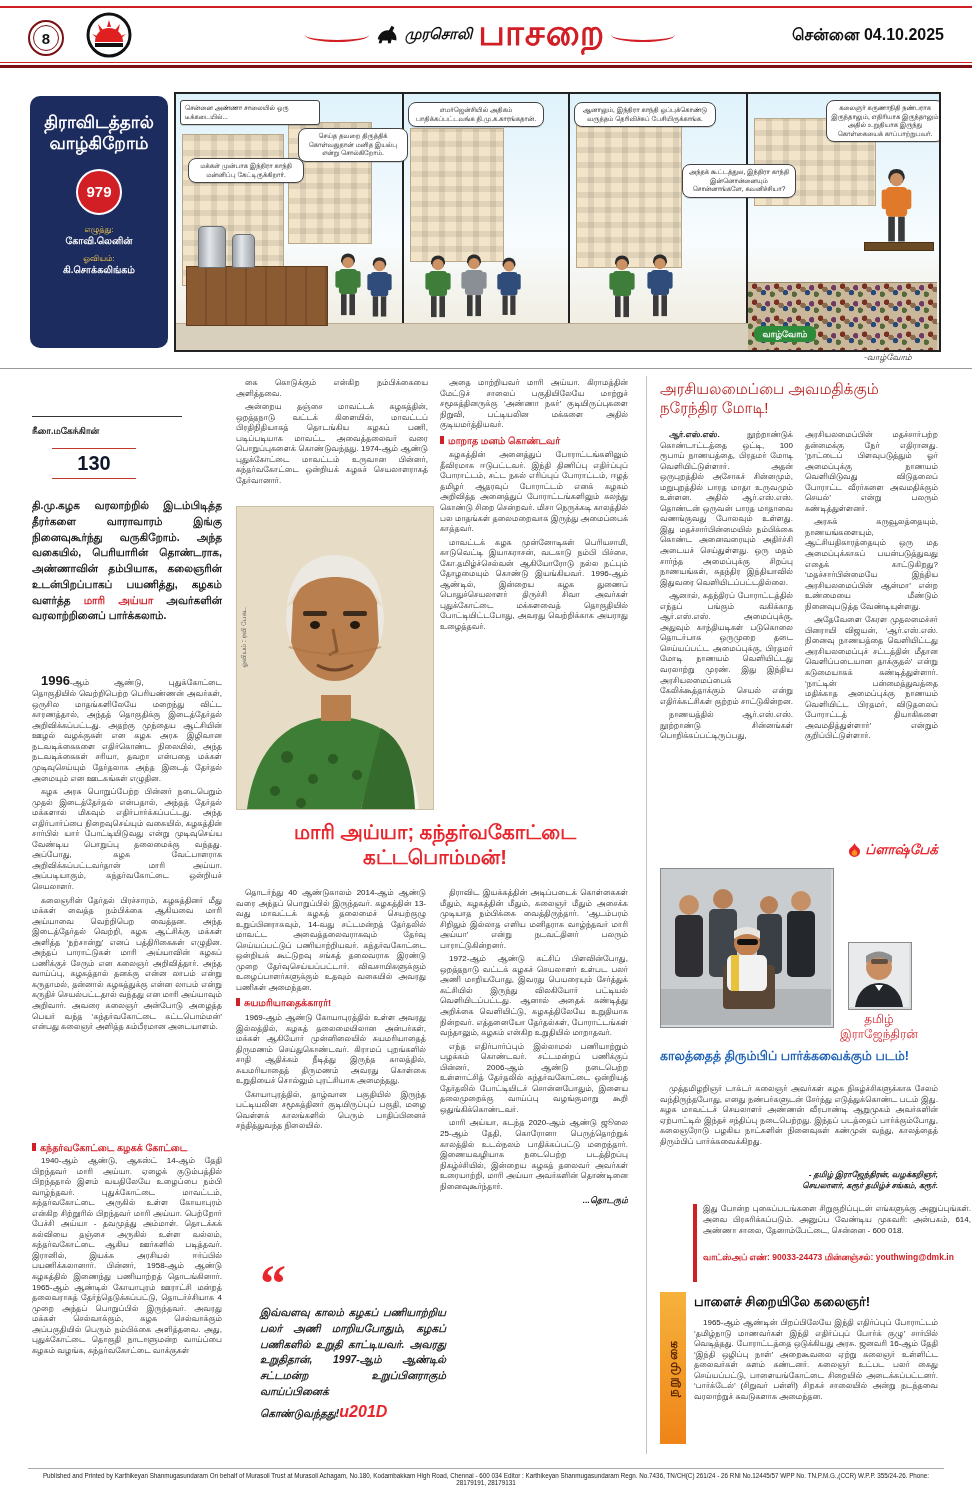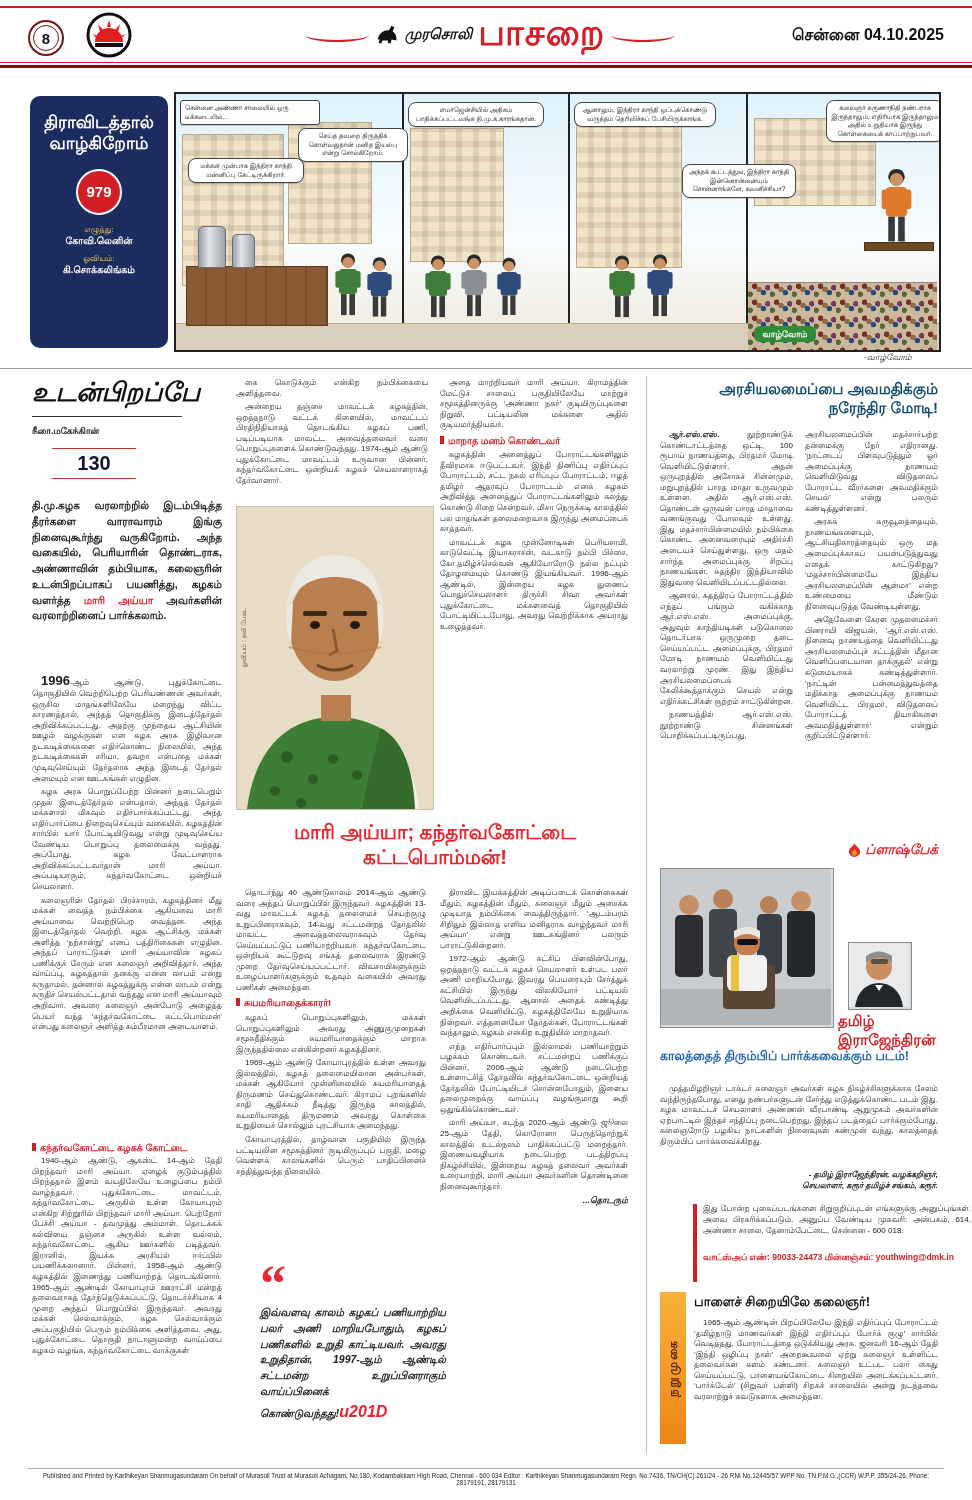--- a/index.html
+++ b/index.html
@@ -60,26 +60,26 @@
   .headline-red{color:#e8262d;font-weight:bold;font-size:20px;line-height:1.25;text-align:center;}
   .portrait{position:absolute;border:1px solid #c9bfa6;background:#e7ddc6;}
   .portrait-cap{position:absolute;writing-mode:vertical-rl;transform:rotate(180deg);font-size:6.5px;color:#555;}
   .pullquote{position:absolute;padding:6px 8px 6px 14px;}
   .pq-mark{font-family:"Liberation Serif",serif;font-size:52px;line-height:0.6;color:#e8262d;font-weight:bold;}
   .pq-text{font-size:10.5px;font-weight:bold;font-style:italic;line-height:1.5;text-align:justify;color:#222;margin-top:6px;}
   .pq-text::after{content:"\u201D";color:#e8262d;font-size:16px;}
   .continued{text-align:right;font-weight:bold;font-style:italic;font-size:8.5px;color:#111;}
   .vrule{position:absolute;width:1px;background:#c2c2c2;}
   
-  .modi-head{color:#0c4a6e;font-weight:bold;font-size:15px;line-height:1.25;text-align:right;}
+  .modi-head{color:#b91c1c;font-weight:normal;font-size:15px;line-height:1.25;text-align:left;}
   .twocol{column-count:2;column-gap:12px;}
   .fb-label{position:absolute;display:flex;align-items:center;gap:4px;justify-content:flex-end;
             color:#e8262d;font-weight:bold;font-style:italic;font-size:13.5px;}
   .photo-frame{position:absolute;border:1px solid #8a8a8a;background:#d8dbdd;}
-  .writer-name{position:absolute;color:#d21f26;font-weight:bold;font-size:15px;text-align:left;line-height:1.25;}
+  .writer-name{position:absolute;color:#d21f26;font-weight:normal;font-size:12px;text-align:center;line-height:1.25;}
   .blue-head{color:#1a5fb4;font-weight:bold;font-size:12.5px;line-height:1.3;}
   .credit{font-size:8px;font-weight:bold;font-style:italic;text-align:right;color:#222;line-height:1.35;}
   .contact{position:absolute;display:flex;padding-left:33px;}
   .contact .bar{width:4px;background:#d21f26;margin-right:6px;}
   .contact .txt{font-size:8px;line-height:1.35;text-align:justify;}
   .contact .phone{color:#d21f26;font-weight:bold;font-size:8.5px;margin-top:16px;}
   .strip{position:absolute;background:linear-gradient(#f6b23b,#ef8418);display:flex;align-items:center;justify-content:center;}
   .strip span{writing-mode:vertical-rl;transform:rotate(180deg);font-weight:bold;font-size:12px;color:#5a2600;letter-spacing:2px;}
   .prison-head{font-weight:bold;font-size:13px;color:#111;}
   .footer{position:absolute;left:28px;right:28px;bottom:14px;border-top:1px solid #aaa;padding-top:3px;
@@ -200,23 +200,20 @@
     <div class="bub" style="left:12px;top:64px;width:106px">மக்கள் முன்பாக இந்திரா காந்தி மன்னிப்பு கேட்டிருக்கிறார்.</div>
     <div class="bub" style="left:122px;top:34px;width:100px">செய்த தவறை திருத்திக் கொள்வதுதான் மனித இயல்பு என்று சொல்கிறோம்.</div>
     <div class="bub" style="left:232px;top:8px;width:126px">எமர்ஜென்சியில் அதிகம் பாதிக்கப்பட்டவங்க தி.மு.க.காரங்கதான்.</div>
     <div class="bub" style="left:398px;top:8px;width:132px">ஆனாலும், இந்திரா காந்தி ஒப்புக்கொண்டு வருத்தம் தெரிவிச்சுப் பேசியிருக்காங்க.</div>
     <div class="bub" style="left:506px;top:70px;width:104px">அந்தக் கூட்டத்துல, இந்திரா காந்தி இன்னொன்னையும் சொன்னாங்களே, கவனிச்சியா?</div>
     <div class="bub" style="left:650px;top:6px;width:108px">கலைஞர் கருணாநிதி நண்பராக இருந்தாலும், எதிரியாக இருந்தாலும் அதில் உறுதியாக இருந்து கொள்கையைக் காப்பாற்றுபவர்.</div>
   </div>
   <div class="signature" style="left:864px;top:352px">-வாழ்வோம்</div>
   <div class="abs" style="left:0;top:368px;width:972px;height:1px;background:#999"></div>
 
-  <div class="col" style="left:32px;top:378px;width:190px;height:38px;text-align:left">
-    <span class="series-title">உடன்பிறப்பே</span>
-  </div>
   <div class="abs" style="left:32px;top:416px;width:150px;height:1px;background:#333"></div>
   <div class="col" style="left:32px;top:420px;width:190px;height:14px">
     <span class="series-author">நீரை.மகேந்திரன்</span>
   </div>
   <div class="abs epbox" style="left:52px;top:440px">
     <span class="epnum">130</span>
   </div>
   <div class="col intro" style="left:32px;top:498px;width:190px;height:166px">
     <span>தி.மு.கழக வரலாற்றில் இடம்பிடித்த தீரர்களை வாராவாரம் இங்கு நினைவுகூர்ந்து வருகிறோம். அந்த வகையில், பெரியாரின் தொண்டராக, அண்ணாவின் தம்பியாக, கலைஞரின் உடன்பிறப்பாகப் பயணித்து, கழகம் வளர்த்த </span><span class="introname">மாரி அய்யா</span><span> அவர்களின் வரலாற்றினைப் பார்க்கலாம்.</span>
   </div>
@@ -273,39 +270,38 @@
   </div>
 
   <div class="col headline-red" style="left:239px;top:820px;width:392px;height:58px">
     <div>மாரி அய்யா; கந்தர்வகோட்டை</div>
     <div>கட்டபொம்மன்!</div>
   </div>
 
   <div class="col bodytxt" style="left:236px;top:888px;width:190px;height:368px">
     <p>தொடர்ந்து 40 ஆண்டுகாலம் 2014-ஆம் ஆண்டு வரை அந்தப் பொறுப்பில் இருந்தவர். கழகத்தின் 13-வது மாவட்டக் கழகத் தலைமைச் செயற்குழு உறுப்பினராகவும், 14-வது சட்டமன்றத் தேர்தலில் மாவட்ட அவைத்தலைவராகவும் தேர்வு செய்யப்பட்டுப் பணியாற்றியவர். கந்தர்வகோட்டை ஒன்றியக் கூட்டுறவு சங்கத் தலைவராக இரண்டு முறை தேர்வுசெய்யப்பட்டார். விவசாயிகளுக்கும் உழைப்பாளர்களுக்கும் உதவும் வகையில் அவரது பணிகள் அமைந்தன.</p>
     <div class="subhead">சுயமரியாதைக்காரர்!</div>
-    <p>கழகப் பொறுப்புகளிலும், மக்கள் பொறுப்புகளிலும் அவரது அணுகுமுறைகள் சமூகநீதிக்கும் சுயமரியாதைக்கும் மாறாக இருந்ததில்லை என்கின்றனர் கழகத்தினர்.</p>
     <p>1969-ஆம் ஆண்டு கோயாபுரத்தில் உள்ள அவரது இல்லத்தில், கழகத் தலைமையிலான அன்பர்கள், மக்கள் ஆகியோர் முன்னிலையில் சுயமரியாதைத் திருமணம் செய்துகொண்டவர். கிராமப் புறங்களில் சாதி ஆதிக்கம் நீடித்து இருந்த காலத்தில், சுயமரியாதைத் திருமணம் அவரது கொள்கை உறுதியைச் சொல்லும் புரட்சியாக அமைந்தது.</p>
     <p>கோயாபுரத்தில், தாழ்வான பகுதியில் இருந்த பட்டியலின சமூகத்தினர் குடியிருப்புப் பகுதி, மழை வெள்ளக் காலங்களில் பெரும் பாதிப்பினைச் சந்தித்துவந்த நிலையில்.</p>
   </div>
 
   <div class="pullquote" style="left:246px;top:1262px;width:186px;height:188px">
     <div class="pq-mark">“</div>
     <div class="pq-text">இவ்வளவு காலம் கழகப் பணியாற்றிய பலர் அணி மாறியபோதும், கழகப் பணிகளில் உறுதி காட்டியவர். அவரது உறுதிதான், 1997-ஆம் ஆண்டில் சட்டமன்ற உறுப்பினராகும் வாய்ப்பினைக் கொண்டுவந்தது!</div>
   </div>
 
   <div class="col bodytxt" style="left:440px;top:378px;width:188px;height:434px">
     <p>அதை மாற்றியவர் மாரி அய்யா. கிராமத்தின் மேட்டுச் சாலைப் பகுதியிலேயே மாற்றுச் சமூகத்தினருக்கு ‘அண்ணா நகர்’ குடியிருப்புகளை நிறுவி, பட்டியலின மக்களை அதில் குடியமர்த்தியவர்.</p>
     <div class="subhead">மாறாத மனம் கொண்டவர்</div>
     <p>கழகத்தின் அனைத்துப் போராட்டங்களிலும் தீவிரமாக ஈடுபட்டவர். இந்தி திணிப்பு எதிர்ப்புப் போராட்டம், சட்ட நகல் எரிப்புப் போராட்டம், ஈழத் தமிழர் ஆதரவுப் போராட்டம் எனக் கழகம் அறிவித்த அனைத்துப் போராட்டங்களிலும் கலந்து கொண்டு சிறை சென்றவர். மிசா நெருக்கடி காலத்தில் பல மாதங்கள் தலைமறைவாக இருந்து அமைப்பைக் காத்தவர்.</p>
     <p>மாவட்டக் கழக முன்னோடிகள் பெரியசாமி, காடுவெட்டி இயாகராசன், வடகாடு நம்பி பிச்சை, கோ.தமிழ்ச்செல்வன் ஆகியோரோடு நல்ல நட்பும் தோழமையும் கொண்டு இயங்கியவர். 1996-ஆம் ஆண்டில், இன்றைய கழக துணைப் பொதுச்செயலாளர் திருச்சி சிவா அவர்கள் புதுக்கோட்டை மக்களவைத் தொகுதியில் போட்டியிட்டபோது, அவரது வெற்றிக்காக அயராது உழைத்தவர்.</p>
   </div>
 
   <div class="col bodytxt" style="left:440px;top:888px;width:188px;height:544px">
-    <p>திராவிட இயக்கத்தின் அடிப்படைக் கொள்கைகள் மீதும், கழகத்தின் மீதும், கலைஞர் மீதும் அசைக்க முடியாத நம்பிக்கை வைத்திருந்தார். ‘ஆடம்பரம் சிறிதும் இல்லாத எளிய மனிதராக வாழ்ந்தவர் மாரி அய்யா’ என்று ஊடகங்தினர் பலரும் பாராட்டுகின்றனர்.</p>
+    <p>திராவிட இயக்கத்தின் அடிப்படைக் கொள்கைகள் மீதும், கழகத்தின் மீதும், கலைஞர் மீதும் அசைக்க முடியாத நம்பிக்கை வைத்திருந்தார். ‘ஆடம்பரம் சிறிதும் இல்லாத எளிய மனிதராக வாழ்ந்தவர் மாரி அய்யா’ என்று நடவட்தினர் பலரும் பாராட்டுகின்றனர்.</p>
     <p>1972-ஆம் ஆண்டு கட்சிப் பிளவின்போது, ஒறத்தநாடு வட்டக் கழகச் செயலாளர் உள்பட பலர் அணி மாறியபோது, இவரது பெயரையும் சேர்த்துக் கட்சியில் இருந்து விலகியோர் பட்டியல் வெளியிடப்பட்டது. ஆனால் அதைக் கண்டித்து அறிக்கை வெளியிட்டு, கழகத்திலேயே உறுதியாக நின்றவர். எத்தனையோ தேர்தல்கள், போராட்டங்கள் வந்தாலும், கழகம் என்கிற உறுதியில் மாறாதவர்.</p>
     <p>எந்த எதிர்பார்ப்பும் இல்லாமல் பணியாற்றும் பழக்கம் கொண்டவர். சட்டமன்றப் பணிக்குப் பின்னர், 2006-ஆம் ஆண்டு நடைபெற்ற உள்ளாட்சித் தேர்தலில் கந்தர்வகோட்டை ஒன்றியத் தேர்தலில் போட்டியிடச் சொன்னபோதும், இளைய தலைமுறைக்கு வாய்ப்பு வழங்குமாறு கூறி ஒதுங்கிக்கொண்டவர்.</p>
     <p>மாரி அய்யா, கடந்த 2020-ஆம் ஆண்டு ஜூலை 25-ஆம் தேதி, கொரோனா பெருந்தொற்றுக் காலத்தில் உடல்நலம் பாதிக்கப்பட்டு மறைந்தார். இணையவழியாக நடைபெற்ற படத்திறப்பு நிகழ்ச்சியில், இன்றைய கழகத் தலைவர் அவர்கள் உரையாற்றி, மாரி அய்யா அவர்களின் தொண்டினை நினைவுகூர்ந்தார்.</p>
     <div class="continued">...தொடரும்</div>
   </div>
 
   <div class="vrule" style="left:646px;top:376px;height:1078px"></div>
 
   <div class="col modi-head" style="left:660px;top:380px;width:278px;height:44px">
     <div>அரசியலமைப்பை அவமதிக்கும்</div>

